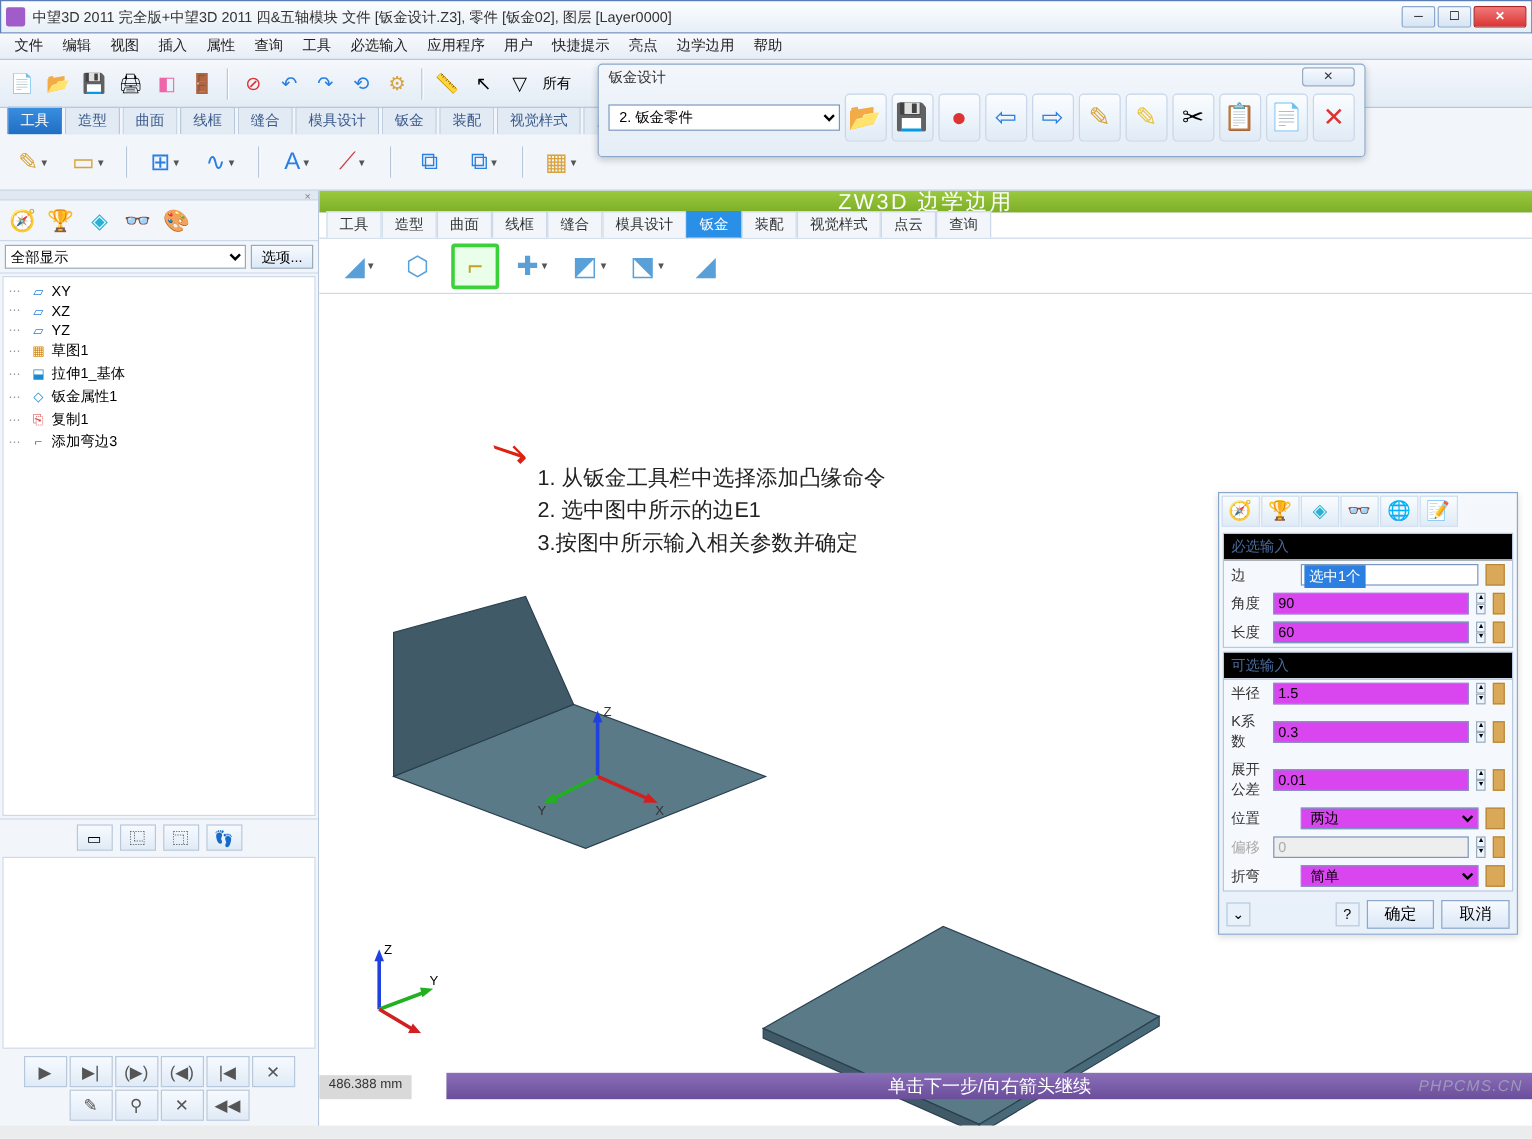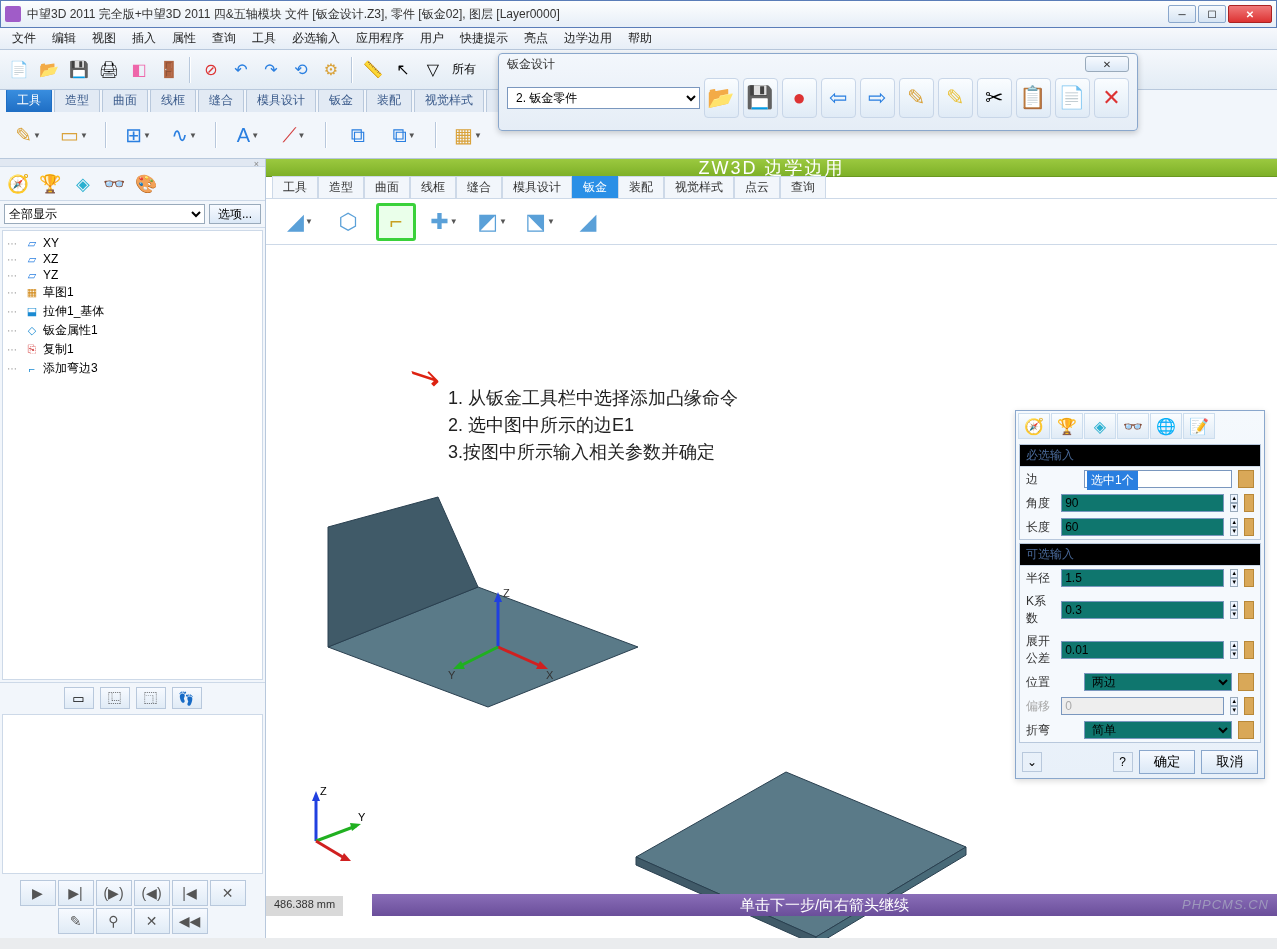--- a/index.html
+++ b/index.html
@@ -83,21 +83,21 @@
 
 
 .param-panel { position: absolute; right: 12px; top: 410px; width: 250px; background: linear-gradient(#f5f9fd,#e8f0f9); border: 1px solid #8aa7cc; box-shadow: 0 2px 6px rgba(0,0,0,.15); font-size:12px;}
 .param-icons { height: 30px; display:flex; padding:2px; gap:1px;}
 .param-icons .pi { width:32px; height:26px; display:flex;align-items:center;justify-content:center; font-size:16px; border:1px solid #cde; background:linear-gradient(#fafdff,#e0ebf6);cursor:pointer;}
 .param-group { border: 1px solid #b8c8dc; margin: 3px; background: #f5f9fd; }
 .param-group-title { padding: 2px 6px; background: #000000; border-bottom: 1px solid #cdd9e8; color:#4a6a9a;}
 .param-row { display: flex; align-items: center; padding: 3px 6px; gap: 6px; }
 .param-row .lbl { width: 52px; color:#333;}
 .param-row .lbl.disabled { color:#aaa;}
-.param-row input, .param-row select { flex: 1; height: 18px; border: 1px solid #7a97be; padding: 0 3px; font-size: 12px; background:#0f766e;}
+.param-row input, .param-row select { flex: 1; height: 18px; border: 1px solid #7a97be; padding: 0 3px; font-size: 12px; background:#d946ef;}
 .param-row .sel-highlight { background: #2a7fe0; color:#fff; padding:1px 4px; }
 .param-row .spin { width:14px; display:flex; flex-direction:column;}
 .param-row .spin div{height:9px; border:1px solid #9ab; font-size:6px; text-align:center; line-height:7px; background:#eef5ff;cursor:pointer;}
 .param-row .side-btn { width:16px;height:18px; background:#d9a858; border:1px solid #b88838; cursor:pointer;}
 .param-footer { display:flex; justify-content:flex-end; gap:6px; padding:4px 6px; align-items:center;}
 .param-footer .fbtn { padding:2px 14px; border:1px solid #8aa7cc; background:linear-gradient(#f7faff,#dbe8f6); cursor:pointer;}
 .param-footer .ficon { width:20px;height:20px; border:1px solid #b8c8dc; display:flex;align-items:center;justify-content:center;cursor:pointer; margin-right:auto;}
 .param-footer .ficon2 { width:20px;height:20px; border:1px solid #b8c8dc; display:flex;align-items:center;justify-content:center;cursor:pointer;}
 
 

